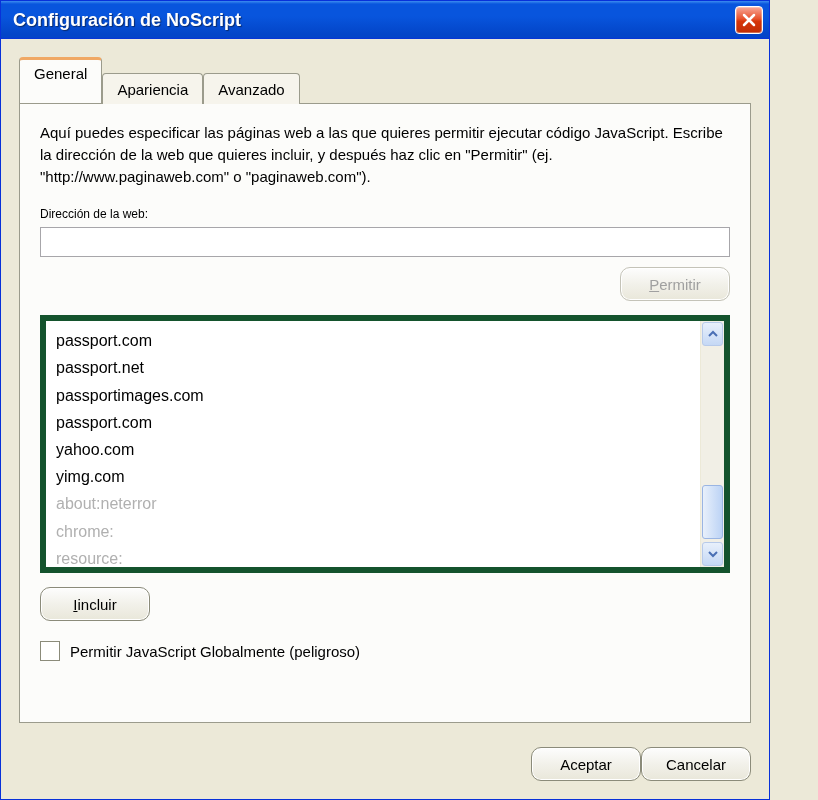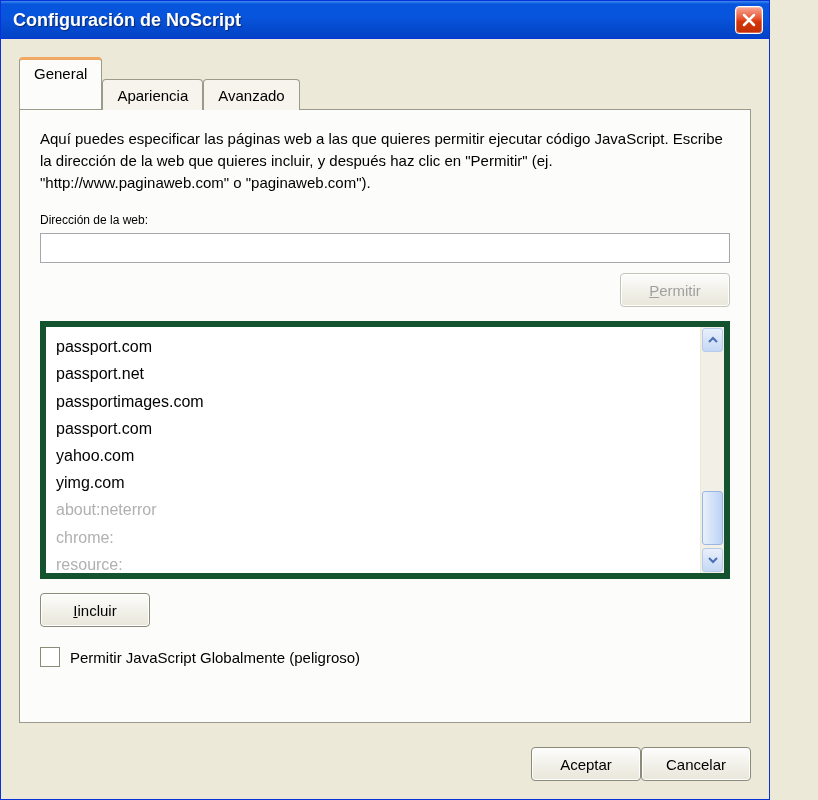--- a/index.html
+++ b/index.html
@@ -75,21 +75,21 @@
 }
 .tab.active {
   background: #fcfcfa;
   border-top: 3px solid #f0a864;
   padding-top: 5px;
   z-index: 3;
   top: 0;
 }
 .tab:not(.active) {
   background: #f6f4ec;
-  margin-top: 21px;
+  margin-top: 15px;
 }
 
 .panel {
   flex: 1;
   background: #fcfcfa;
   border: 1px solid #9b9b8c;
   padding: 18px 20px 16px 20px;
   display: flex;
   flex-direction: column;
   position: relative;
@@ -123,21 +123,21 @@
   margin-top: 10px;
   margin-bottom: 14px;
 }
 
 .xp-btn {
   min-width: 110px;
   height: 34px;
   padding: 0 18px;
   background: linear-gradient(to bottom, #fdfdfd 0%, #f2f1ea 50%, #e9e7da 100%);
   border: 1px solid #8b8b7a;
-  border-radius: 4px;
+  border-radius: 10px;
   font-family: inherit;
   font-size: 15px;
   cursor: pointer;
   box-shadow: inset 0 0 0 1px #fff;
 }
 .xp-btn:disabled, .xp-btn.disabled {
   color: #a0a0a0;
   border-color: #c4c3b8;
   cursor: default;
 }

